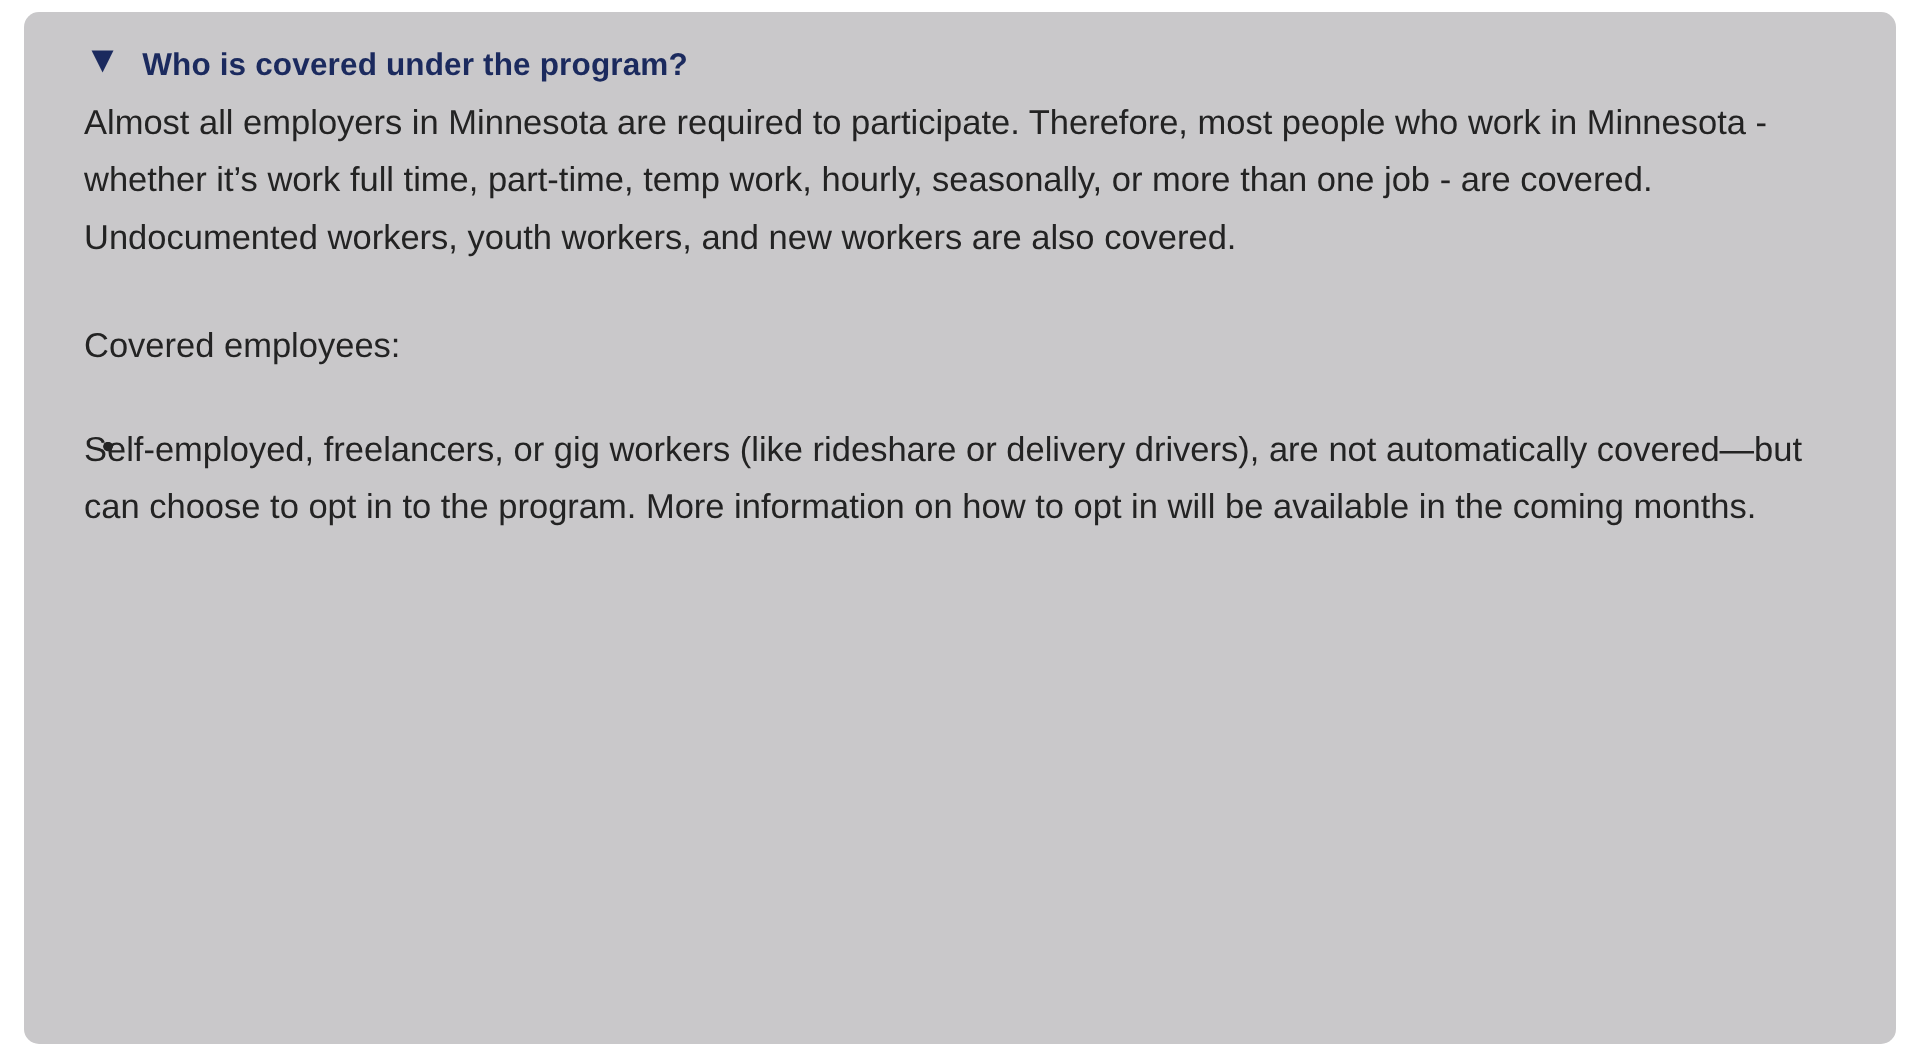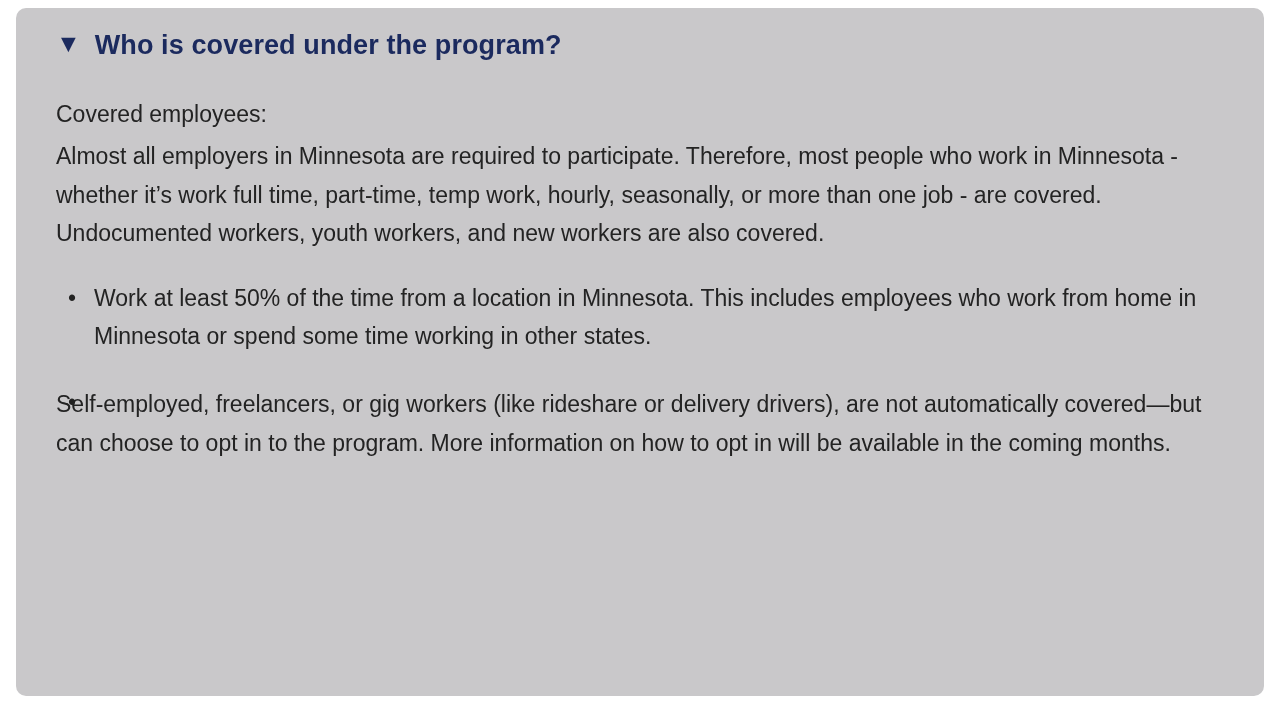--- a/index.html
+++ b/index.html
@@ -36,21 +36,21 @@
 
   .disclosure-triangle {
     font-size: 25px;
     line-height: 1;
     color: #1b2a5e;
     position: relative;
     top: -2px;
   }
 
   .accordion-title {
-    font-size: 27px;
+    font-size: 21px;
     font-weight: bold;
     color: #1b2a5e;
     letter-spacing: 0.1px;
     margin: 0;
   }
 
   .body-text {
     font-size: 23px;
     line-height: 1.67;
     color: #232323;
@@ -100,28 +100,27 @@
 </head>
 <body>
 
 <div class="accordion-panel">
 
   <div class="accordion-header">
     <span class="disclosure-triangle">▼</span>
     <h2 class="accordion-title">Who is covered under the program?</h2>
   </div>
 
+  <p class="body-text para-intro">Almost all employers in Minnesota are required to participate. Therefore, most people who work in Minnesota - whether it’s work full time, part-time, temp work, hourly, seasonally, or more than one job - are covered. Undocumented workers, youth workers, and new workers are also covered.</p>
+
   <p class="body-text para-label">Covered employees:</p>
-
-  <p class="body-text para-intro">Almost all employers in Minnesota are required to participate. Therefore, most people who work in Minnesota - whether it’s work full time, part-time, temp work, hourly, seasonally, or more than one job - are covered. Undocumented workers, youth workers, and new workers are also covered.</p>
 
   <ul class="bullet-list">
     <li>
       <span class="bullet-dot">•</span>
-      <span>Work at least 50% of the time from a location in Minnesota. This includes employees who work from home in Minnesota or spend some time working in other states.</span>
     </li>
     <li>
       <span class="bullet-dot">•</span>
     </li>
   </ul>
 
   <p class="body-text para-outro">Self-employed, freelancers, or gig workers (like rideshare or delivery drivers), are not automatically covered—but can choose to opt in to the program. More information on how to opt in will be available in the coming months.</p>
 
 </div>
 

